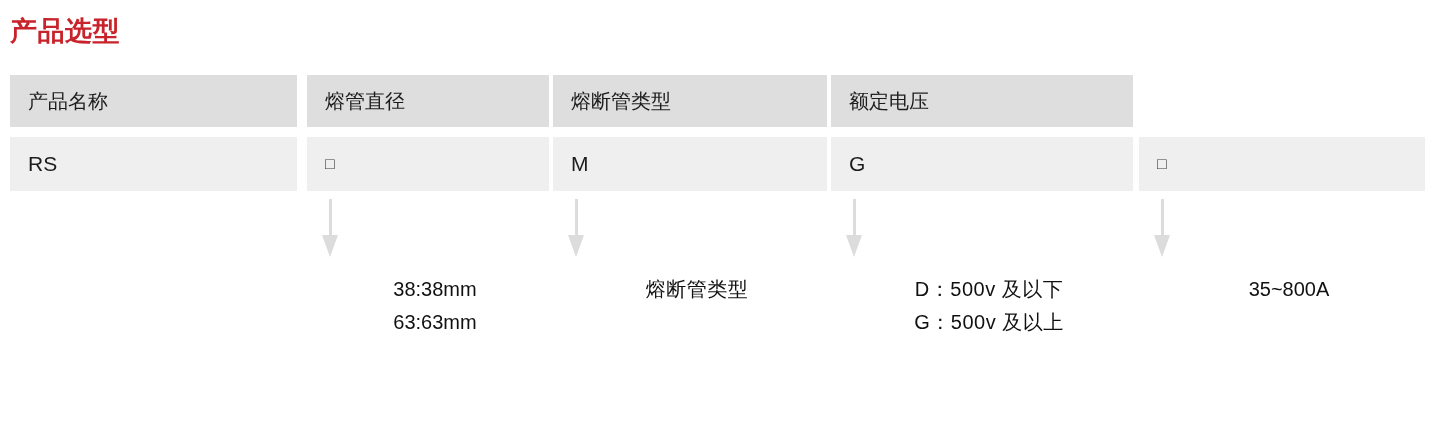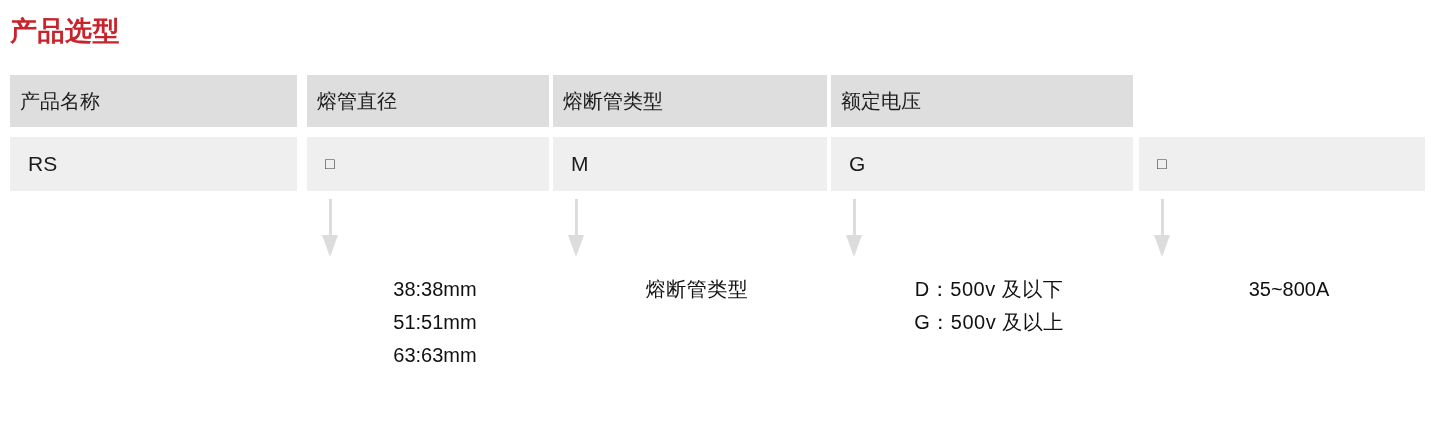--- a/index.html
+++ b/index.html
@@ -50,21 +50,21 @@
 
   .head-cell {
     position: absolute;
     top: 0;
     left: 0;
     right: 0;
     height: 52px;
     background: #dedede;
     display: flex;
     align-items: center;
-    padding-left: 10px;
+    padding-left: 18px;
     font-size: 20px;
     color: #1c1c1c;
     white-space: nowrap;
   }
   .value-cell {
     position: absolute;
     top: 62px;
     left: 0;
     right: 0;
     height: 54px;
@@ -139,21 +139,20 @@
 
     <div class="col col-1">
       <div class="head-cell">熔管直径</div>
       <div class="value-cell boxglyph">□</div>
       <div class="arrow">
         <div class="shaft"></div>
         <div class="head"></div>
       </div>
       <div class="notes">
         <div class="note-line">38:38mm</div>
-        <div class="note-line">51:51mm</div>
         <div class="note-line">63:63mm</div>
       </div>
     </div>
 
     <div class="col col-2">
       <div class="head-cell">熔断管类型</div>
       <div class="value-cell">M</div>
       <div class="arrow">
         <div class="shaft"></div>
         <div class="head"></div>

